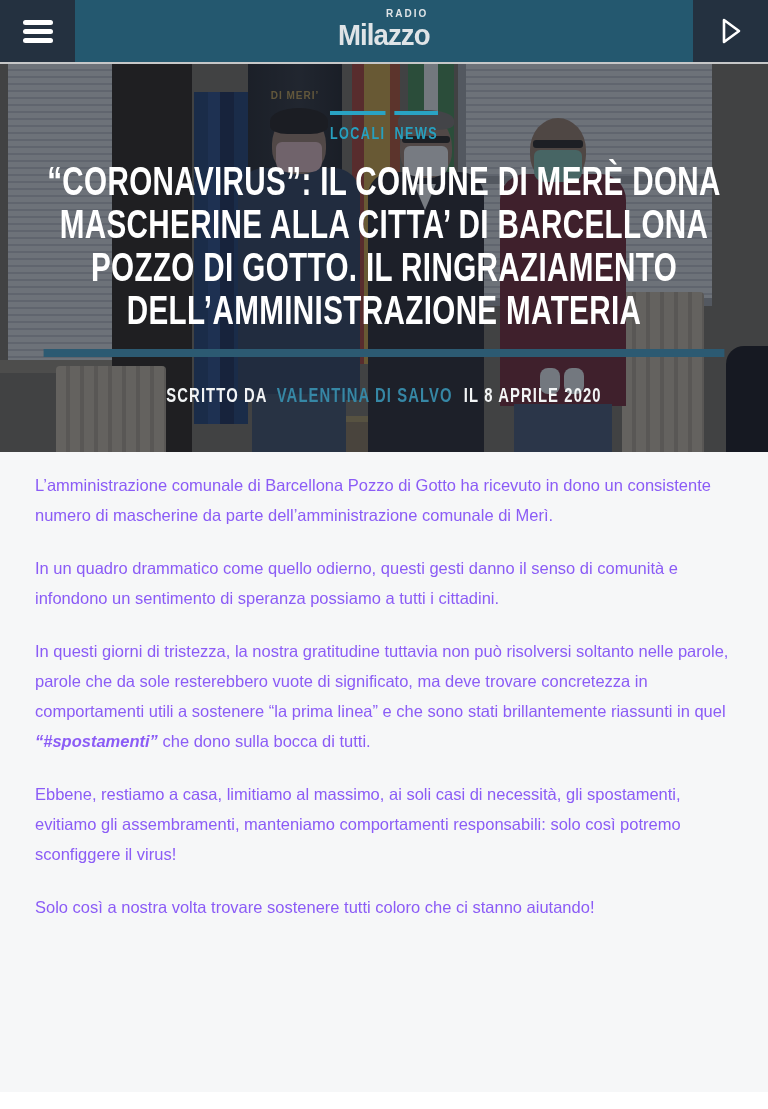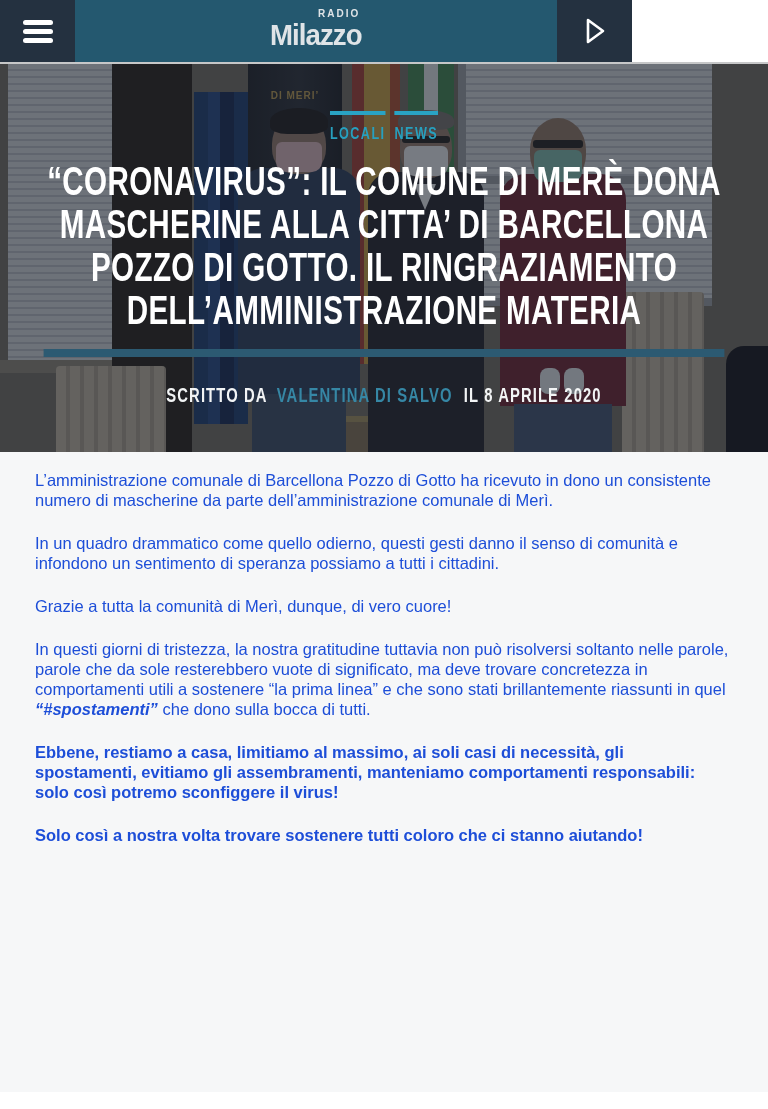--- a/index.html
+++ b/index.html
@@ -1,21 +1,21 @@
 <!DOCTYPE html>
 <html><head>
 <meta charset="utf-8">
 <style>
   html,body{margin:0;padding:0;}
   body{
     width:768px;height:1109px;position:relative;background:#ffffff;
     font-family:"Liberation Sans",sans-serif;overflow:hidden;
   }
   
-  .header{position:absolute;top:0;left:0;width:632px;height:62px;background:#24586f;}
+  .header{position:absolute;top:0;left:0;width:768px;height:62px;background:#24586f;}
   .header-side{position:absolute;top:0;height:62px;width:75px;background:#243140;display:flex;align-items:center;justify-content:center;}
   .header-side.left{left:0;}
   .header-side.right{right:0;}
   .hamburger{display:flex;flex-direction:column;gap:4px;cursor:pointer;}
   .hamburger span{display:block;width:30px;height:5px;border-radius:3px;background:#ffffff;}
   .play-btn{cursor:pointer;display:flex;align-items:center;justify-content:center;}
   .logo{position:absolute;left:0;right:0;top:0;height:62px;display:flex;align-items:center;justify-content:center;cursor:pointer;}
   .logo-wrap{position:relative;padding-top:8px;}
   .logo-name{font-size:30px;font-weight:bold;color:#dfe4e7;letter-spacing:-1px;display:inline-block;transform:scaleX(.92);}
   .logo-radio{position:absolute;top:-2px;left:52%;font-size:10px;font-weight:bold;letter-spacing:2px;color:#dfe4e7;}
@@ -75,22 +75,22 @@
   .cat-bar{display:block;height:4px;background:#29a3c4;margin-bottom:9px;}
   .cat-label{font-size:17px;font-weight:bold;letter-spacing:2px;color:#27a0bf;}
   .hero-title{margin:16px 0 0 0;color:#ffffff;font-size:40px;line-height:43px;font-weight:bold;letter-spacing:.5px;}
   .hero-rule{height:8px;background:#2c5a72;margin-top:17px;}
   .byline{margin-top:27px;font-size:20px;font-weight:bold;letter-spacing:1.5px;color:#f2f4f5;}
   .byline .author{color:#3687a5;cursor:pointer;margin:0 6px;}
   .byline .date{margin-left:2px;}
 
   
   .content{position:absolute;top:452px;left:0;width:768px;height:640px;background:#f6f7f8;box-sizing:border-box;padding:18px 38px 0 35px;}
-  .content p{margin:0 0 23px 0;font-size:16.5px;line-height:20px;color:#1d4ed8;}
-  .content p.bold{font-weight:bold;}
+  .content p{margin:0 0 23px 0;font-size:16.5px;line-height:30px;color:#8b5cf6;}
+  .content p.bold{font-weight:normal;}
   .content .hashtag{font-weight:bold;font-style:italic;}
 </style>
 </head>
 <body>
 
 <div class="header">
   <div class="logo">
     <div class="logo-wrap">
       <span class="logo-radio">RADIO</span>
       <span class="logo-name">Milazzo</span>
@@ -169,17 +169,16 @@
       <span>SCRITTO DA</span>
       <span class="author">VALENTINA DI SALVO</span>
       <span class="date">IL 8 APRILE 2020</span>
     </div>
   </div>
 </div>
 
 <div class="content">
     <p><span>L’amministrazione comunale di Barcellona Pozzo di Gotto ha ricevuto in dono un consistente numero di mascherine da parte dell’amministrazione comunale di Merì.</span></p>
     <p><span>In un quadro drammatico come quello odierno, questi gesti danno il senso di comunità e infondono un sentimento di speranza possiamo a tutti i cittadini.</span></p>
-    <p><span>Grazie a tutta la comunità di Merì, dunque, di vero cuore!</span></p>
     <p><span>In questi giorni di tristezza, la nostra gratitudine tuttavia non può risolversi soltanto nelle parole, parole che da sole resterebbero vuote di significato, ma deve trovare concretezza in comportamenti utili a sostenere “la prima linea” e che sono stati brillantemente riassunti in quel </span><span class="hashtag">“#spostamenti”</span><span> che dono sulla bocca di tutti.</span></p>
     <p class="bold"><span>Ebbene, restiamo a casa, limitiamo al massimo, ai soli casi di necessità, gli spostamenti, evitiamo gli assembramenti, manteniamo comportamenti responsabili: solo così potremo sconfiggere il virus!</span></p>
     <p class="bold"><span>Solo così a nostra volta trovare sostenere tutti coloro che ci stanno aiutando!</span></p>
   </div>
 
 </body></html>

